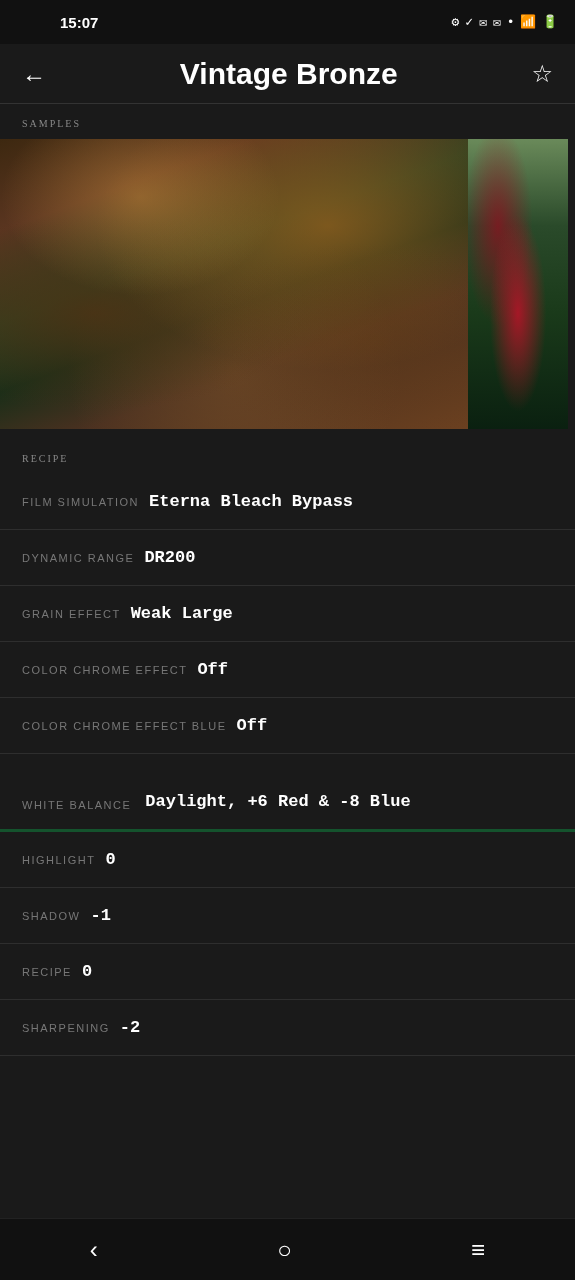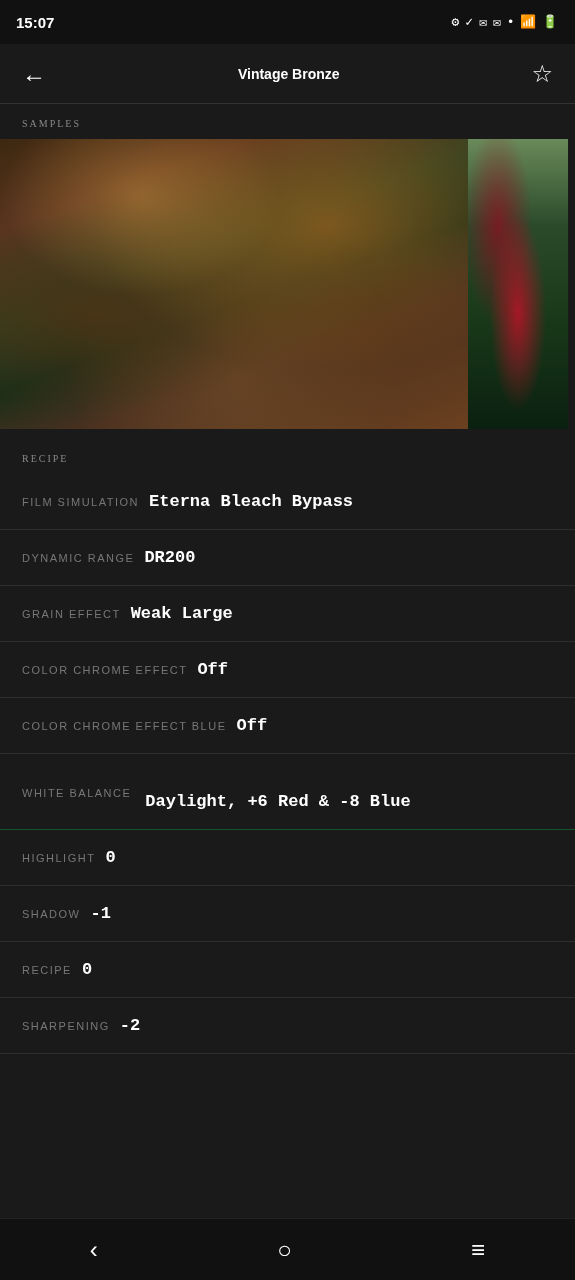--- a/index.html
+++ b/index.html
@@ -22,41 +22,42 @@
       justify-content: space-between;
       align-items: center;
       padding: 6px 16px;
       height: 44px;
     }
     .status-time {
       font-size: 15px;
       font-weight: bold;
       color: #fff;
       font-family: sans-serif;
+      margin-left: 44px;
     }
     .status-icons {
       display: flex;
       gap: 6px;
       align-items: center;
       color: #fff;
       font-size: 13px;
     }
 
     
     .top-nav {
       background: #1a1a1a;
       display: flex;
       align-items: center;
       justify-content: space-between;
       padding: 10px 18px;
       height: 60px;
       border-bottom: 1px solid #333;
     }
     .nav-title {
-      font-size: 14px;
+      font-size: 30px;
       font-weight: bold;
       color: #fff;
       font-family: sans-serif;
     }
     .nav-back, .nav-star {
       color: #fff;
       font-size: 24px;
       cursor: pointer;
       background: none;
       border: none;
@@ -150,23 +151,23 @@
       font-size: 17px;
       color: #fff;
       font-weight: bold;
       font-family: 'Courier New', Courier, monospace;
       text-align: right;
       margin-left: 10px;
     }
 
     .wb-row {
       display: flex;
-      align-items: center;
+      align-items: flex-end;
       padding: 18px 22px;
-      border-bottom: 1px solid #14532d;
+      border-bottom: 3px solid #14532d;
       gap: 14px;
     }
     .wb-label {
       font-size: 11px;
       letter-spacing: 1.5px;
       color: #777;
       font-family: sans-serif;
       flex-shrink: 0;
       padding-top: 2px;
     }

